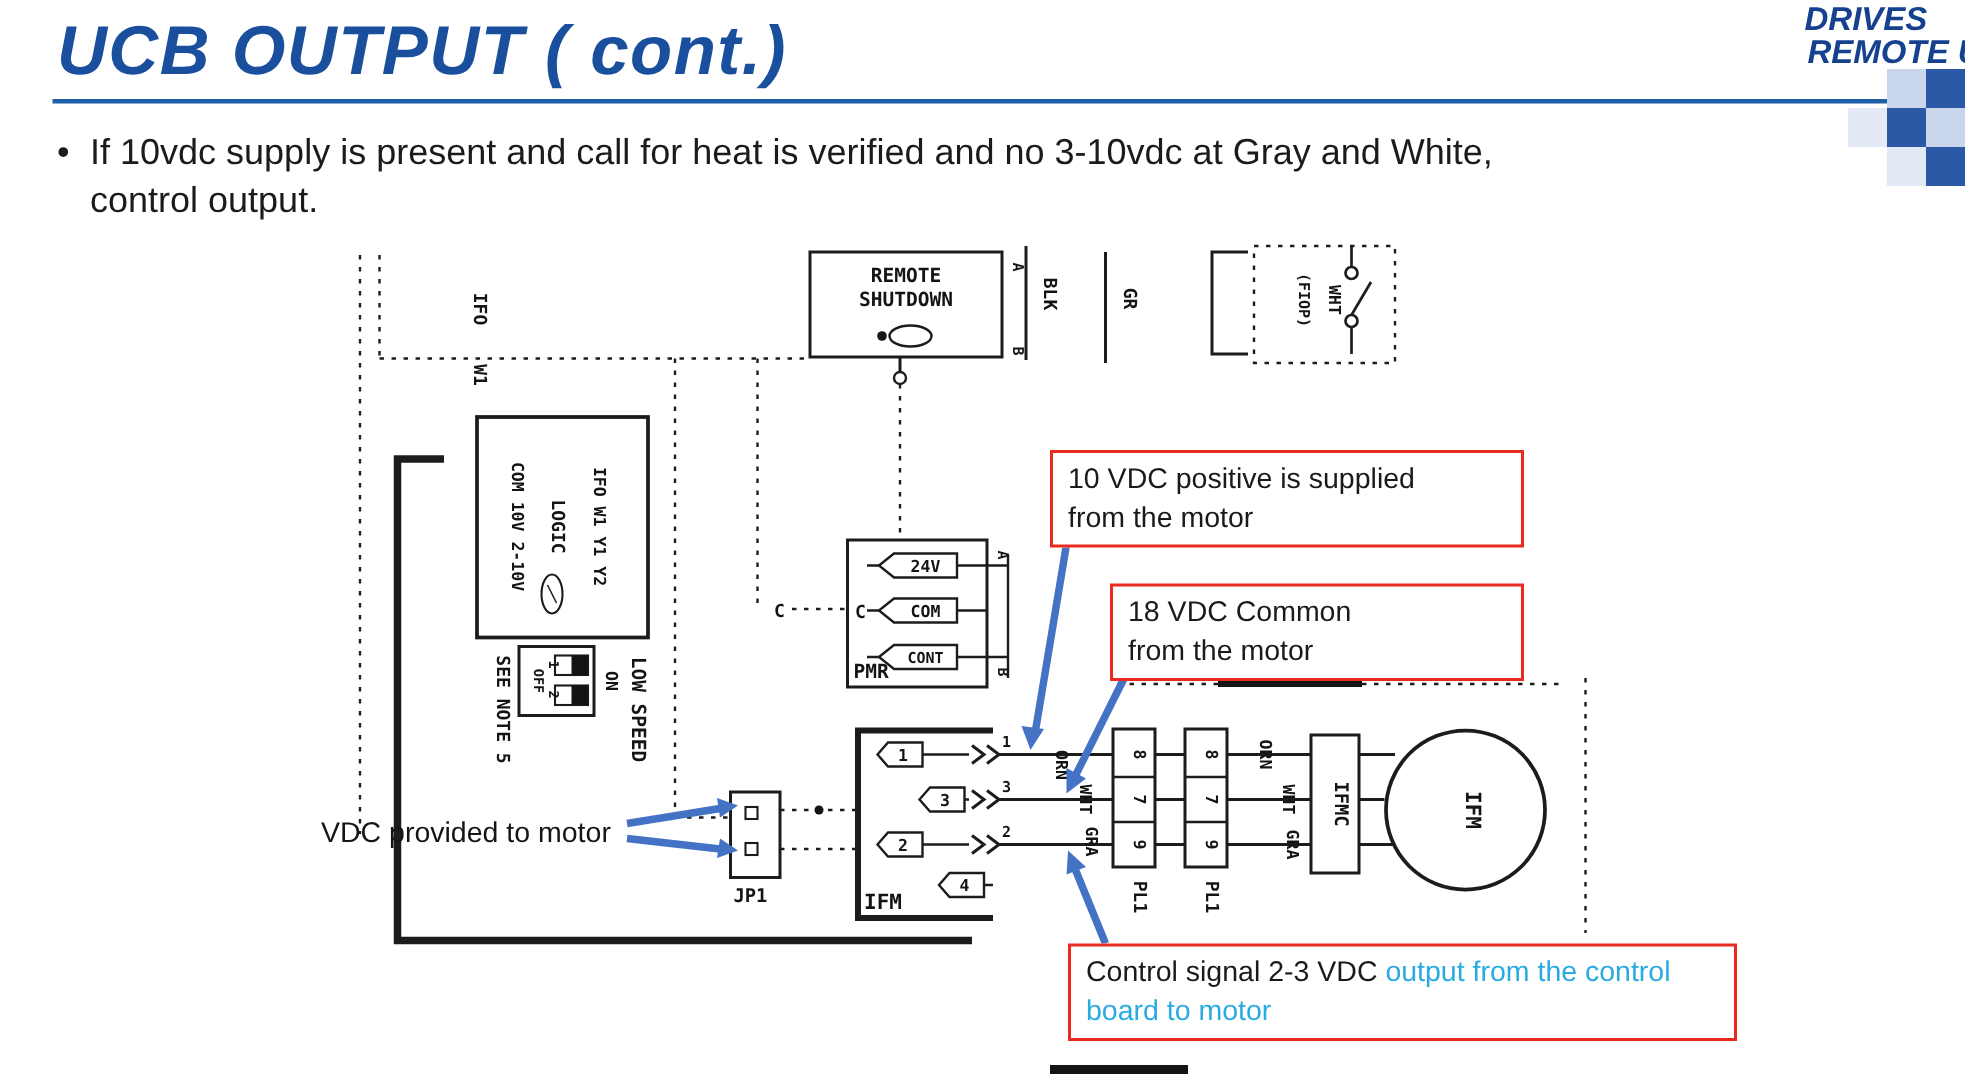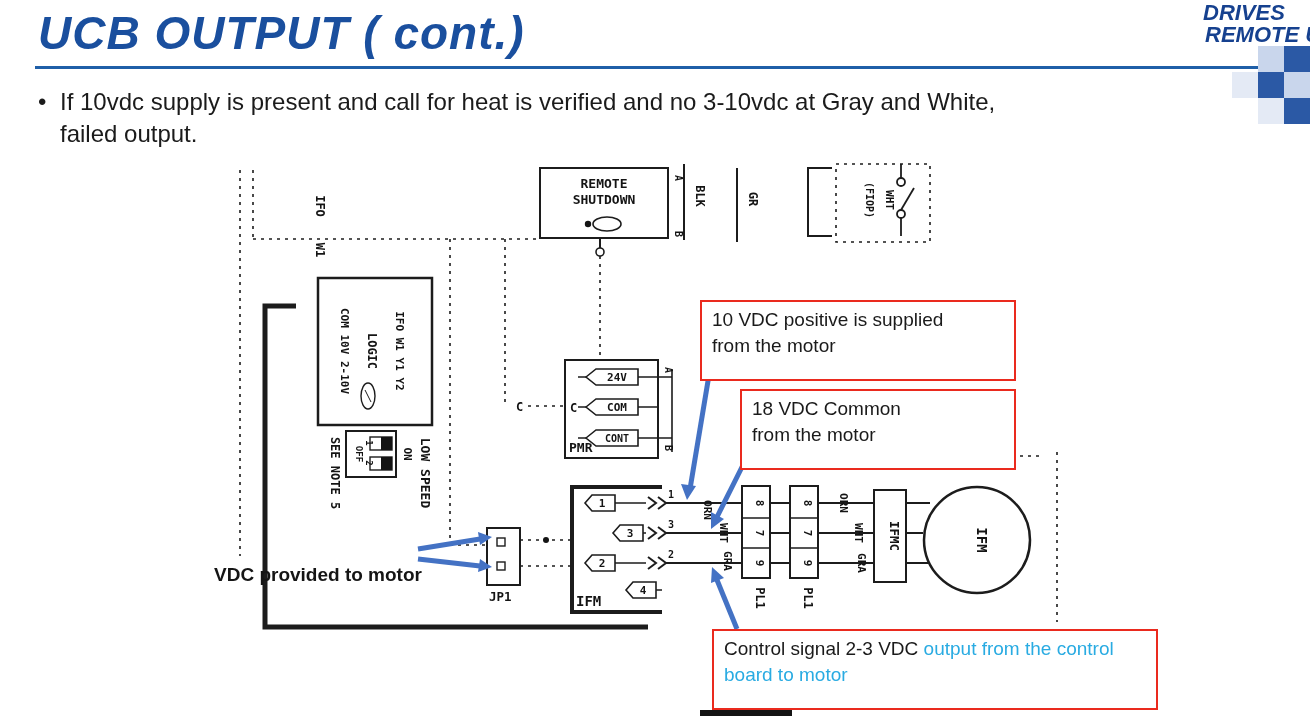--- a/index.html
+++ b/index.html
@@ -21,46 +21,46 @@
   }
   .logo1{left:1203px;top:2px;}
   .logo2{left:1205px;top:24px;}
   .bullet-wrap{
     position:absolute;left:38px;top:86px;width:1250px;
     font-size:24px;color:#1b1b1b;line-height:32px;display:flex;
   }
   .bullet-dot{width:22px;flex:0 0 22px;}
   .callout{
     position:absolute;background:#ffffff;border:2px solid #ea2a1e;
-    padding:5px 10px 20px 10px;font-size:19px;line-height:26px;color:#1a1a1a;
+    padding:5px 10px 4px 10px;font-size:19px;line-height:26px;color:#1a1a1a;
   }
   .co1{left:700px;top:300px;width:292px;}
   .co2{left:740px;top:389px;width:252px;}
   .co3{left:712px;top:629px;width:422px;}
   .cyan{color:#29abe2;}
   .vdc-note{
-    position:absolute;left:214px;top:564px;font-size:19px;color:#151515;white-space:nowrap;font-weight:bold;
+    position:absolute;left:214px;top:545px;font-size:19px;color:#151515;white-space:nowrap;
   }
   svg{position:absolute;left:0;top:0;}
   .dtext{font-family:"DejaVu Sans Mono",monospace;font-weight:700;fill:#141414;}
   .ln{stroke:#1c1c1c;fill:none;}
 </style>
 </head>
 <body>
 
 <div class="title">UCB OUTPUT ( cont.)</div>
 <div class="rule"></div>
 <div class="logo-line logo1">DRIVES</div>
 <div class="logo-line logo2">REMOTE U</div>
 
 <div class="bullet-wrap">
   <div class="bullet-dot">•</div>
   <div>
     <span>If 10vdc supply is present and call for heat is verified and no 3-10vdc at Gray and White,</span><br>
-    <span>failed output.</span>
+    <span>control output.</span>
   </div>
 </div>
 
 <svg width="1310" height="716" viewBox="0 0 1310 716">
 
   <g>
     <rect x="1284" y="46" width="26" height="26" fill="#2b59a5"></rect>
     <rect x="1258" y="46" width="26" height="26" fill="#c9d6ec"></rect>
     <rect x="1284" y="72" width="26" height="26" fill="#c9d6ec"></rect>
     <rect x="1258" y="72" width="26" height="26" fill="#2b59a5"></rect>

